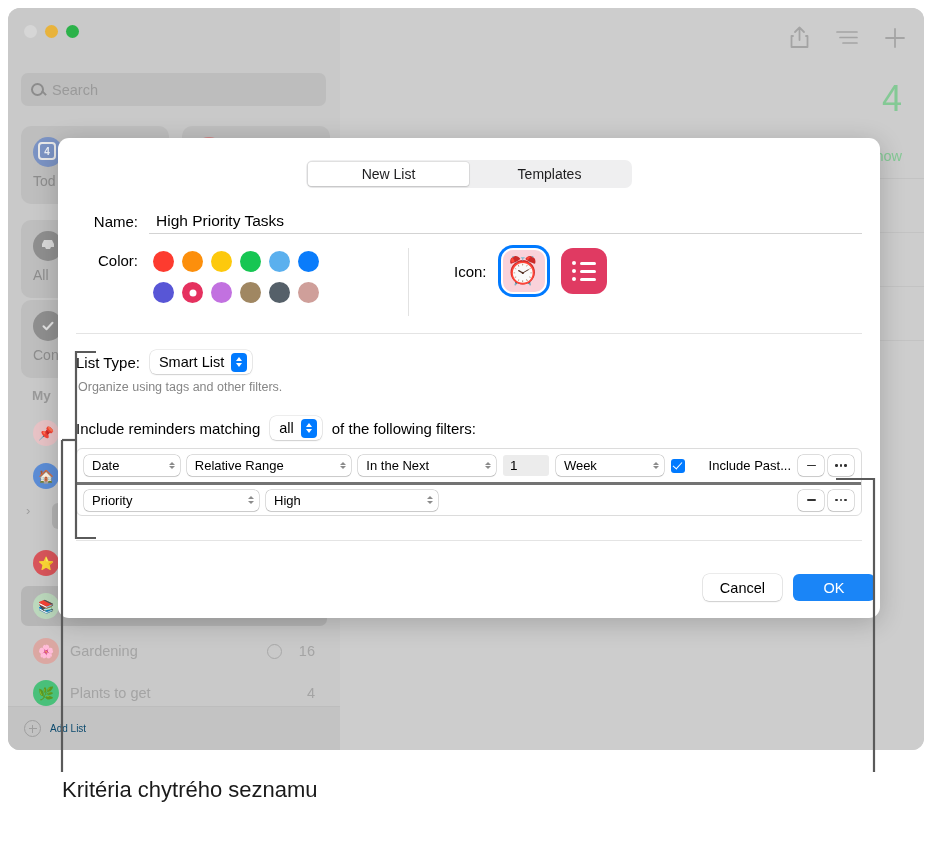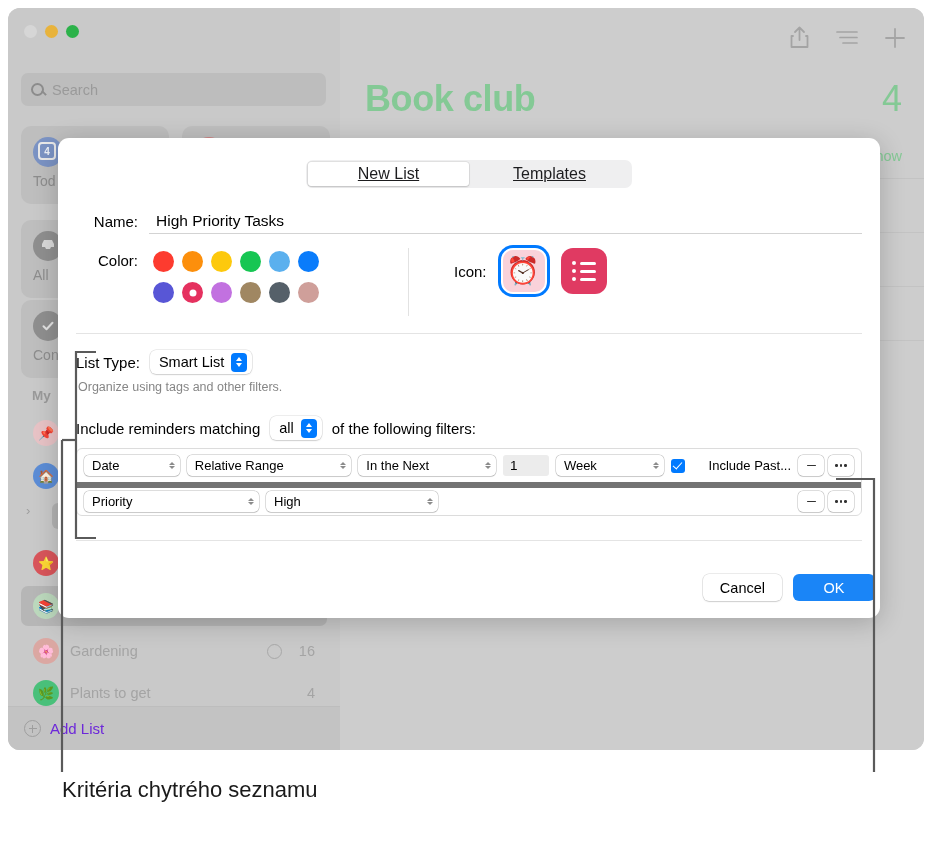--- a/index.html
+++ b/index.html
@@ -102,21 +102,21 @@
   }
   .bg-addlist .plus {
     width: 17px; height: 17px; border: 1.5px solid #9e9e9e; border-radius: 50%;
     position: relative; flex: none;
   }
   .bg-addlist .plus::before, .bg-addlist .plus::after {
     content: ""; position: absolute; background: #9e9e9e;
   }
   .bg-addlist .plus::before { left: 3.5px; top: 6.7px; width: 8px; height: 1.5px; }
   .bg-addlist .plus::after { left: 6.7px; top: 3.5px; width: 1.5px; height: 8px; }
-  .bg-addlist .t { color: #6d28d9; font-size: 15px; }
+  .bg-addlist .t { color: #0c4a6e; font-size: 10px; }
 
   .bg-toolbar { position: absolute; right: 18px; top: 18px; display: flex; gap: 26px; align-items: center; }
   .bg-toolbar .ic { opacity: .42; }
 
   .bg-title {
     position: absolute; left: 25px; top: 70px;
     font-size: 36px; font-weight: bold; color: #84c995; letter-spacing: -.4px;
   }
   .bg-count {
     position: absolute; right: 22px; top: 70px;
@@ -134,21 +134,21 @@
     box-shadow: 0 5px 26px rgba(0,0,0,.20);
     overflow: hidden;
   }
   .seg {
     position: absolute; left: 50%; transform: translateX(-50%); top: 22px;
     width: 326px; height: 28px; background: #efeff0; border-radius: 7px;
     display: flex; padding: 2px;
   }
   .seg .sgi {
     flex: 1; display: flex; align-items: center; justify-content: center;
-    font-size: 16px; color: #1d1d1f; border-radius: 3px; text-decoration: underline;
+    font-size: 14px; color: #1d1d1f; border-radius: 3px;
   }
   .seg .sgi.active {
     background: #ffffff; box-shadow: 0 0 0 .5px rgba(0,0,0,.12), 0 1px 2px rgba(0,0,0,.14);
   }
 
   .field-name {
     position: absolute; left: 18px; top: 68px; right: 18px; height: 30px;
     display: flex; align-items: center; gap: 11px;
   }
   .lbl-name { font-size: 15px; color: #000; width: 62px; text-align: right; }
@@ -211,21 +211,21 @@
   .match-row { position: absolute; left: 18px; top: 278px; display: flex; align-items: center; gap: 10px; }
   .match-row .txt { font-size: 15px; color: #000; }
 
   .filters {
     position: absolute; left: 18px; top: 310px; right: 18px; height: 68px;
     border: 1px solid #dcdcdc; border-radius: 6px; overflow: hidden; background: #fff;
   }
   .frow {
     height: 33px; display: flex; align-items: center; padding: 0 7px; gap: 7px;
   }
-  .frow + .frow { border-top: 6px solid #737373; }
+  .frow + .frow { border-top: 3px solid #737373; }
   .mini-pop {
     height: 21px; background: #fff; border-radius: 5px;
     box-shadow: 0 0 0 .5px rgba(0,0,0,.25), 0 .5px 1px rgba(0,0,0,.10);
     display: inline-flex; align-items: center; justify-content: space-between;
     padding: 0 5px 0 8px; font-size: 13px; color: #000; gap: 8px;
   }
   .mini-pop .arrows { display: flex; flex-direction: column; gap: 1.5px; flex: none; }
   .mini-pop .arrows .a1 { width: 0; height: 0; border-left: 3px solid transparent; border-right: 3px solid transparent; border-bottom: 3.5px solid #8b8b8b; }
   .mini-pop .arrows .a2 { width: 0; height: 0; border-left: 3px solid transparent; border-right: 3px solid transparent; border-top: 3.5px solid #8b8b8b; }
   .num-field {
@@ -388,21 +388,20 @@
         </span>
         <span class="ic">
           <svg width="22" height="22" viewBox="0 0 22 22" aria-hidden="true">
             <g stroke="#6e6e6e" stroke-width="1.8" stroke-linecap="round">
               <path d="M11 2v18M2 11h18"></path>
             </g>
           </svg>
         </span>
       </div>
 
-      <div class="bg-title">Book club</div>
       <div class="bg-count">4</div>
       <div class="bg-show">how</div>
 
       <div class="bg-hrule" style="top:170px"></div>
       <div class="bg-hrule" style="top:224px"></div>
       <div class="bg-hrule" style="top:278px"></div>
       <div class="bg-hrule" style="top:332px"></div>
     </div>
   </div>
 

